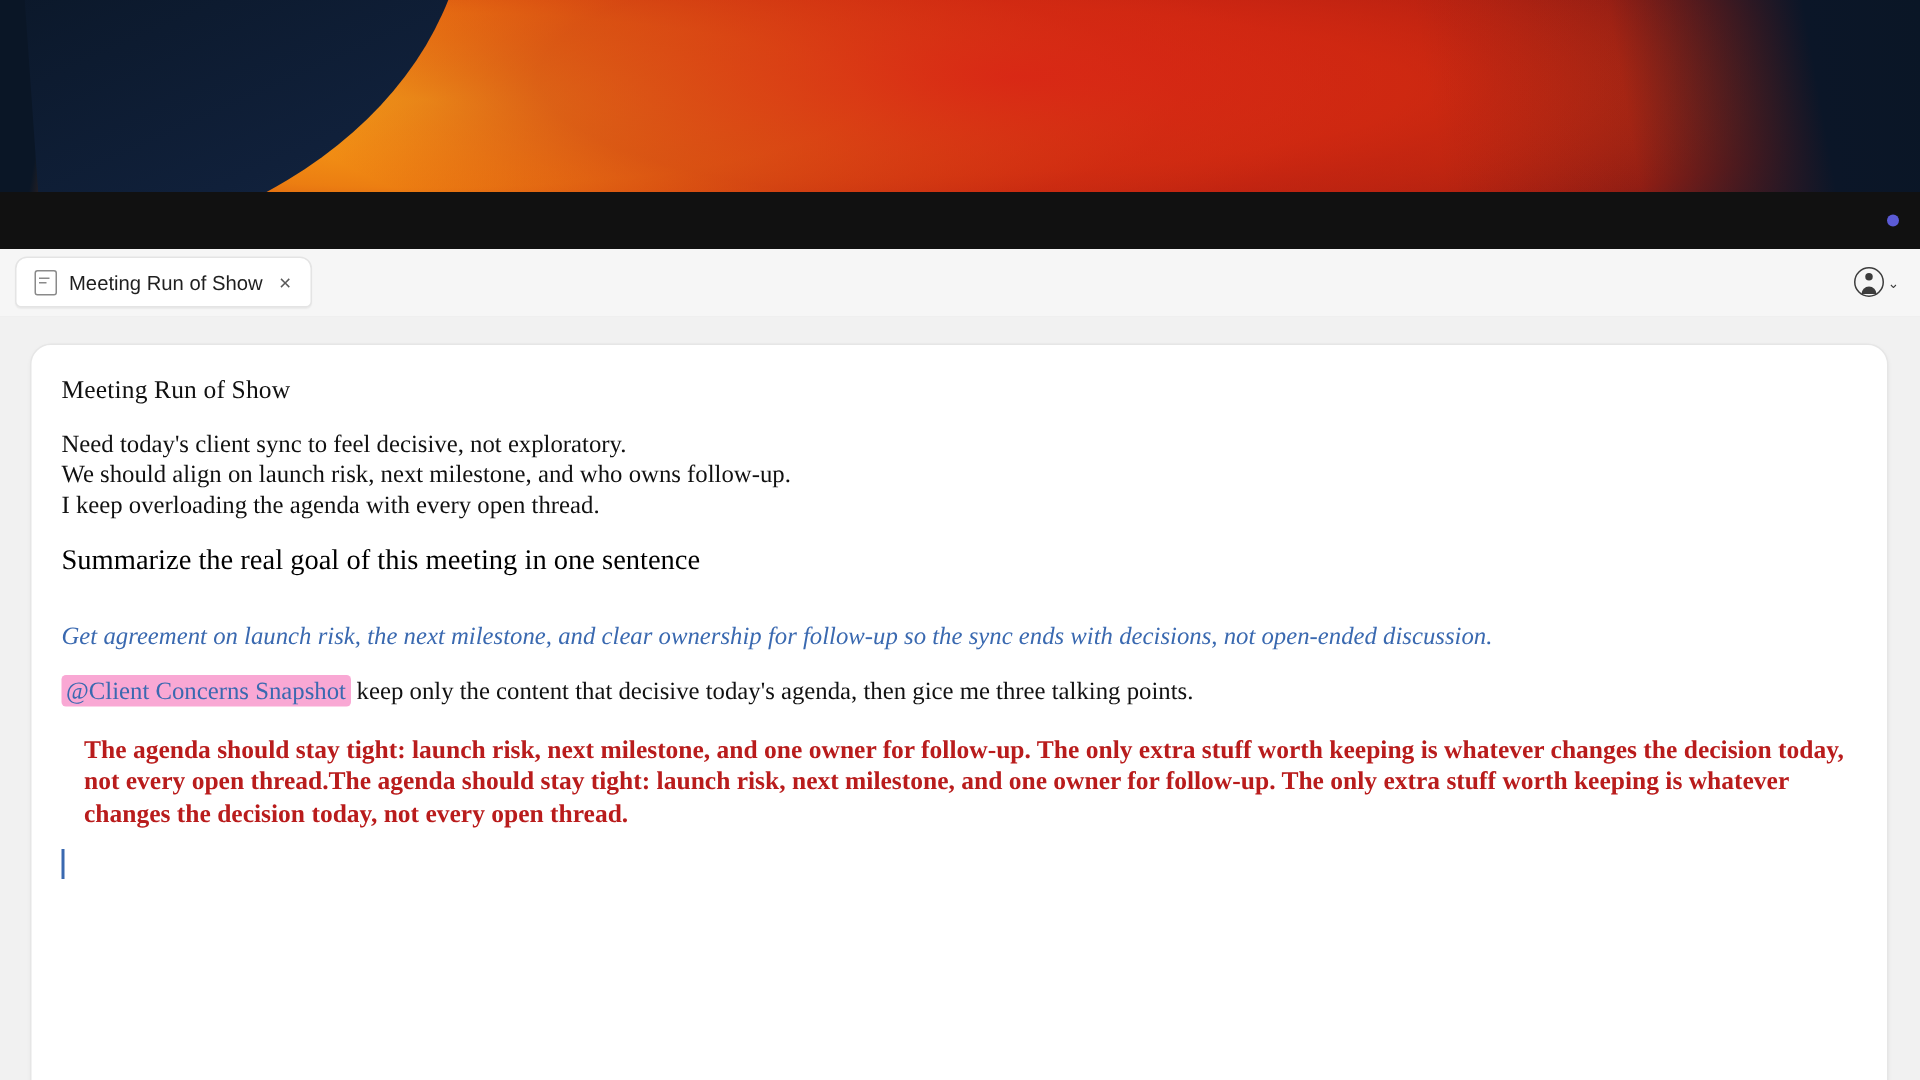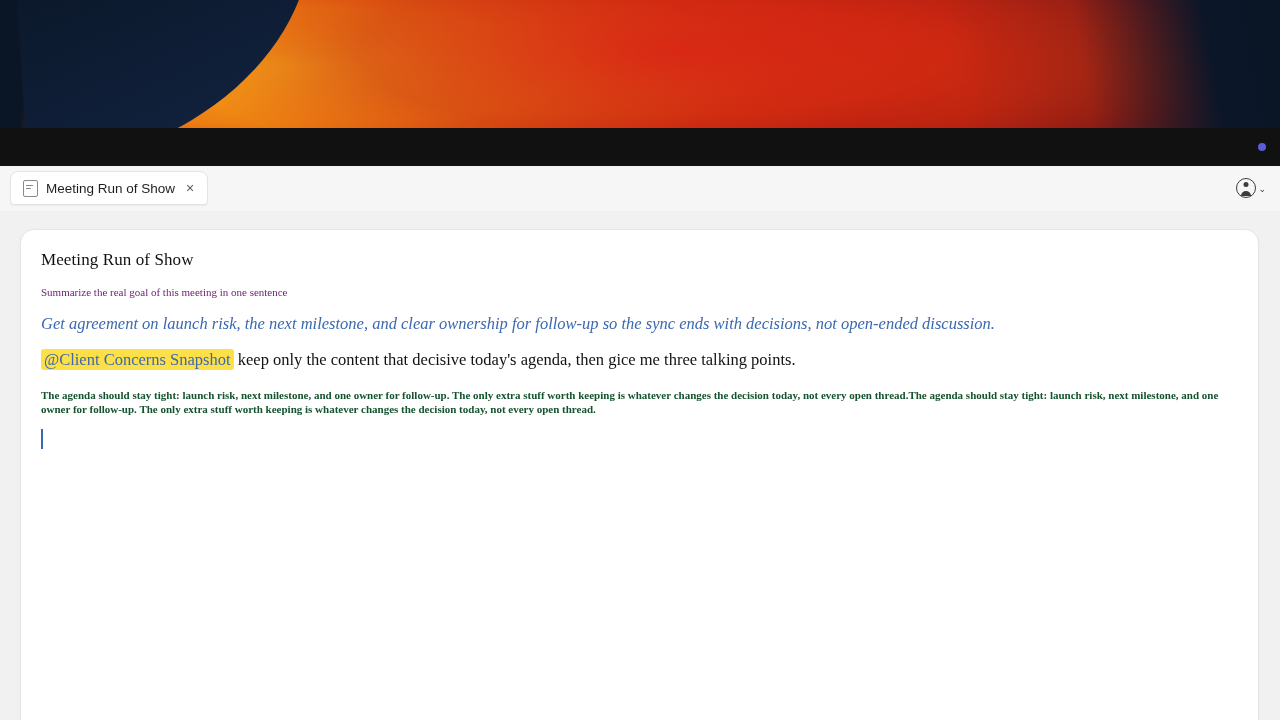--- a/index.html
+++ b/index.html
@@ -194,50 +194,50 @@
   }
   .doc-block {
     font-size: 16.5px;
     line-height: 1.12;
     color: #111111;
     margin: 0 0 16px 0;
   }
   .doc-block .line { display: block; padding: 1px 0; }
 
   .doc-prompt {
-    font-size: 11px;
-    color: #701a75;
-    margin: 0 0 15px 0;
+    font-size: 19px;
+    color: #000000;
+    margin: 0 0 28px 0;
   }
   .answer {
     font-size: 16.5px;
     line-height: 1.28;
     color: #3a69b0;
     margin: 0 0 16px 0;
     font-style: italic;
   }
   .mention-line {
     font-size: 16.5px;
     color: #111111;
     margin: 0 0 18px 0;
   }
   .mention {
-    background: #fde047;
+    background: #f9a8d4;
     color: #3a69b0;
     border-radius: 3px;
     padding: 1px 3px;
     cursor: pointer;
     margin-top: 45px;
   }
   .answer-bold {
-    font-size: 11px;
+    font-size: 17px;
     line-height: 1.28;
     font-weight: bold;
-    color: #14532d;
-    margin: 0 0 12px 0;
+    color: #b91c1c;
+    margin: 0 0 12px 15px;
   }
   .caret-row {
     height: 24px;
     position: relative;
   }
   .caret {
     display: inline-block;
     width: 2px;
     height: 20px;
     background: #3a69b0;
@@ -274,20 +274,25 @@
     </div>
   </div>
 
   <div class="page-bg"></div>
 
   <div class="doc-card">
     <div class="doc-inner">
 
       <div class="doc-title">Meeting Run of Show</div>
 
+      <div class="doc-block">
+        <span class="line">Need today's client sync to feel decisive, not exploratory.</span>
+        <span class="line">We should align on launch risk, next milestone, and who owns follow-up.</span>
+        <span class="line">I keep overloading the agenda with every open thread.</span>
+      </div>
 
       <div class="doc-prompt">Summarize the real goal of this meeting in one sentence</div>
 
       <div class="answer">Get agreement on launch risk, the next milestone, and clear ownership for follow-up so the sync ends with decisions, not open-ended discussion.</div>
 
       <div class="mention-line">
         <span class="mention">@Client Concerns Snapshot</span><span> keep only the content that decisive today's agenda, then gice me three talking points.</span>
       </div>
 
       <div class="answer-bold">The agenda should stay tight: launch risk, next milestone, and one owner for follow-up. The only extra stuff worth keeping is whatever changes the decision today, not every open thread.The agenda should stay tight: launch risk, next milestone, and one owner for follow-up. The only extra stuff worth keeping is whatever changes the decision today, not every open thread.</div>

